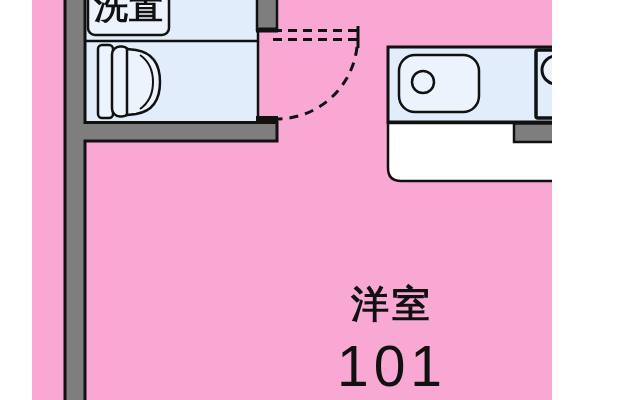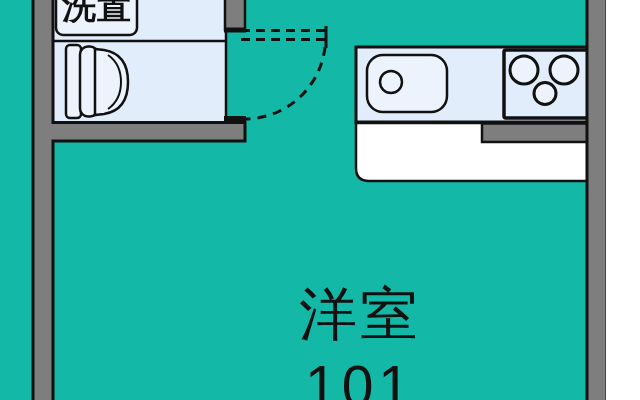--- a/index.html
+++ b/index.html
@@ -1,33 +1,34 @@
 <!DOCTYPE html>
 <html><head>
 <meta charset="utf-8">
 <style>
   html,body{margin:0;padding:0;background:#ffffff;}
   .canvas{
     position:relative;
-    width:606px;height:400px;
+    width:520px;height:400px;
     overflow:hidden;
-    background:#14b8a6;
+    background:#f9a8d4;
     font-family:"Liberation Sans","DejaVu Sans",sans-serif;
+    margin-left:32px;
   }
   .plan-svg{position:absolute;left:0;top:0;width:640px;height:400px;}
   .label{position:absolute;color:#111111;text-align:center;line-height:1;}
   .utility-label{
     left:54px;top:-11px;width:86px;
     font-size:34px;font-weight:600;letter-spacing:1px;white-space:nowrap;
   }
   .room-label{
     left:240px;top:285px;width:240px;
     display:flex;flex-direction:column;align-items:center;
   }
-  .room-type{font-size:58px;font-weight:400;letter-spacing:3px;white-space:nowrap;}
+  .room-type{font-size:38px;font-weight:700;letter-spacing:3px;white-space:nowrap;}
   .room-number{font-size:57px;font-weight:400;letter-spacing:5px;margin-top:15px;white-space:nowrap;}
 </style>
 </head>
 <body>
 
 <div class="canvas">
 
   <svg class="plan-svg" viewBox="0 0 640 400">
 
     <g>

